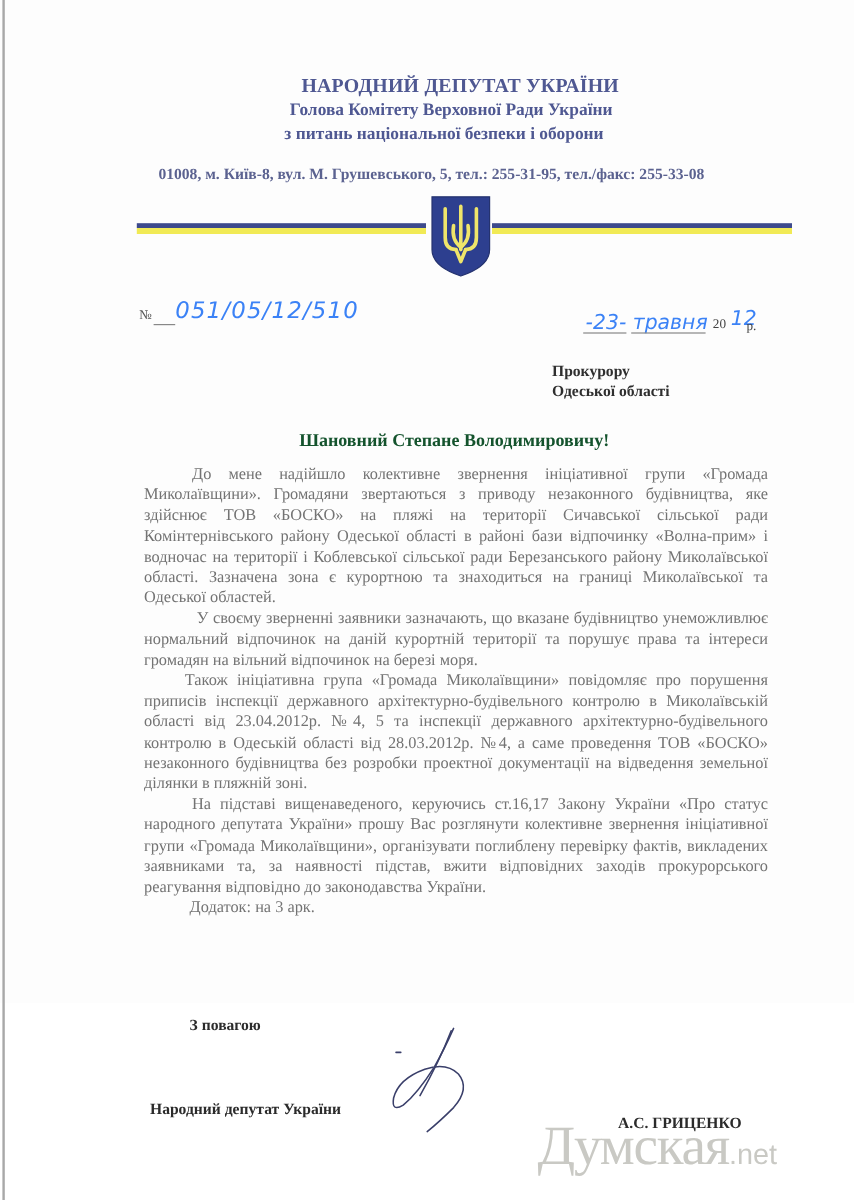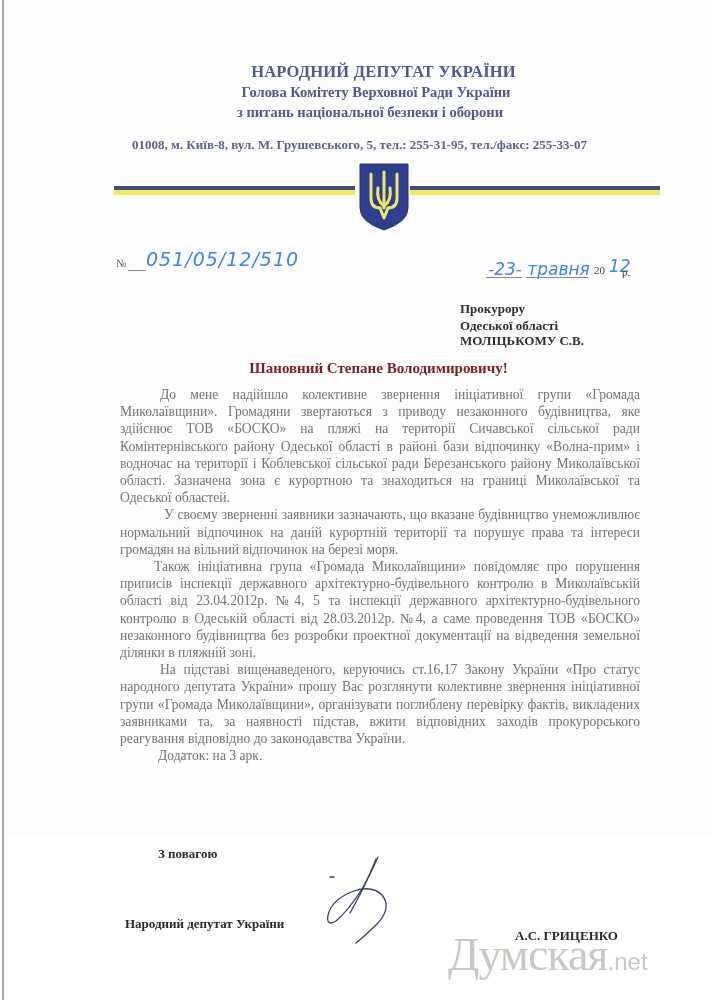--- a/index.html
+++ b/index.html
@@ -42,21 +42,21 @@
     .date-line2 { position: absolute; left: 526px; top: 277px; width: 62px; border-bottom: 1px solid #888; }
     .year { position: absolute; left: 594px; top: 264px; font-size: 11px; color: #444; }
     .year-hand { left: 609px; top: 256px; font-size: 17px; }
     .year-suffix { position: absolute; left: 622px; top: 266px; font-size: 11px; color: #444; }
 
     .addressee { position: absolute; left: 460px; width: 200px; font-weight: bold; font-size: 13px; color: #2f2f2f; }
     .ad1 { top: 301px; }
     .ad2 { top: 318px; }
     .ad3 { top: 333px; }
 
-    .salutation { position: absolute; top: 360px; left: 0; width: 712px; text-align: center; padding-left: 45px; box-sizing: border-box; font-weight: bold; font-size: 15px; color: #7f1d1d; }
+    .salutation { position: absolute; top: 360px; left: 0; width: 712px; text-align: center; padding-left: 45px; box-sizing: border-box; font-weight: bold; font-size: 15px; color: #14532d; }
 
     .body-text {
       position: absolute; left: 120px; top: 386px; width: 520px;
       font-size: 13.6px; line-height: 17.2px; color: #737373;
       text-align: justify;
     }
     .body-text p { margin: 0; text-indent: 40px; }
     .body-text p.indent2 { text-indent: 44px; }
     .body-text p.small-indent { text-indent: 34px; }
     .body-text p.appendix { text-indent: 38px; }
@@ -76,21 +76,21 @@
   </style>
 </head>
 <body>
 
 <div class="page">
   <div class="left-edge"></div>
 
   <div class="lh lh1">НАРОДНИЙ ДЕПУТАТ УКРАЇНИ</div>
   <div class="lh lh2">Голова Комітету Верховної Ради України</div>
   <div class="lh lh3">з питань національної безпеки і оборони</div>
-  <div class="addr">01008, м. Київ-8, вул. М. Грушевського, 5, тел.: 255-31-95, тел./факс: 255-33-07</div>
+  <div class="addr">01008, м. Київ-8, вул. М. Грушевського, 5, тел.: 255-31-95, тел./факс: 255-33-08</div>
 
   <div class="bar bar-left">
     <div class="blue"></div>
       <div class="yellow"></div>
   </div>
   <div class="bar bar-right">
     <div class="blue"></div>
       <div class="yellow"></div>
   </div>
 
@@ -111,21 +111,20 @@
 
   <span class="hand date-hand">-23- травня</span>
   <span class="date-line1"></span>
   <span class="date-line2"></span>
   <span class="year">20</span>
   <span class="hand year-hand">12</span>
   <span class="year-suffix">р.</span>
 
   <div class="addressee ad1">Прокурору</div>
   <div class="addressee ad2">Одеської області</div>
-  <div class="addressee ad3">МОЛІЦЬКОМУ С.В.</div>
 
   <div class="salutation">Шановний Степане Володимировичу!</div>
 
   <div class="body-text">
     <p>До мене надійшло колективне звернення ініціативної групи «Громада Миколаївщини». Громадяни звертаються з приводу незаконного будівництва, яке здійснює ТОВ «БОСКО»  на пляжі на території  Сичавської сільської ради Комінтернівського району Одеської області в районі бази відпочинку «Волна-прим» і водночас на території і  Коблевської сільської ради Березанського району Миколаївської області. Зазначена зона є курортною та знаходиться на границі Миколаївської та Одеської областей.</p>
     <p class="indent2">У своєму зверненні заявники зазначають, що вказане  будівництво унеможливлює нормальний відпочинок на даній курортній території та порушує  права та інтереси громадян на вільний відпочинок на березі моря.</p>
     <p class="small-indent">Також ініціативна група «Громада Миколаївщини» повідомляє про порушення приписів інспекції державного архітектурно-будівельного контролю в Миколаївській області від 23.04.2012р. №4, 5 та інспекції державного архітектурно-будівельного контролю в Одеській області від 28.03.2012р. №4, а саме проведення ТОВ «БОСКО» незаконного будівництва без розробки проектної документації на відведення земельної ділянки в пляжній зоні.</p>
     <p>На підставі вищенаведеного,  керуючись ст.16,17 Закону України «Про статус народного депутата України» прошу Вас розглянути колективне звернення ініціативної групи «Громада Миколаївщини», організувати поглиблену перевірку фактів, викладених заявниками та, за наявності підстав, вжити відповідних заходів прокурорського реагування відповідно до законодавства України.</p>
     <p class="appendix">Додаток: на 3 арк.</p>
   </div>

